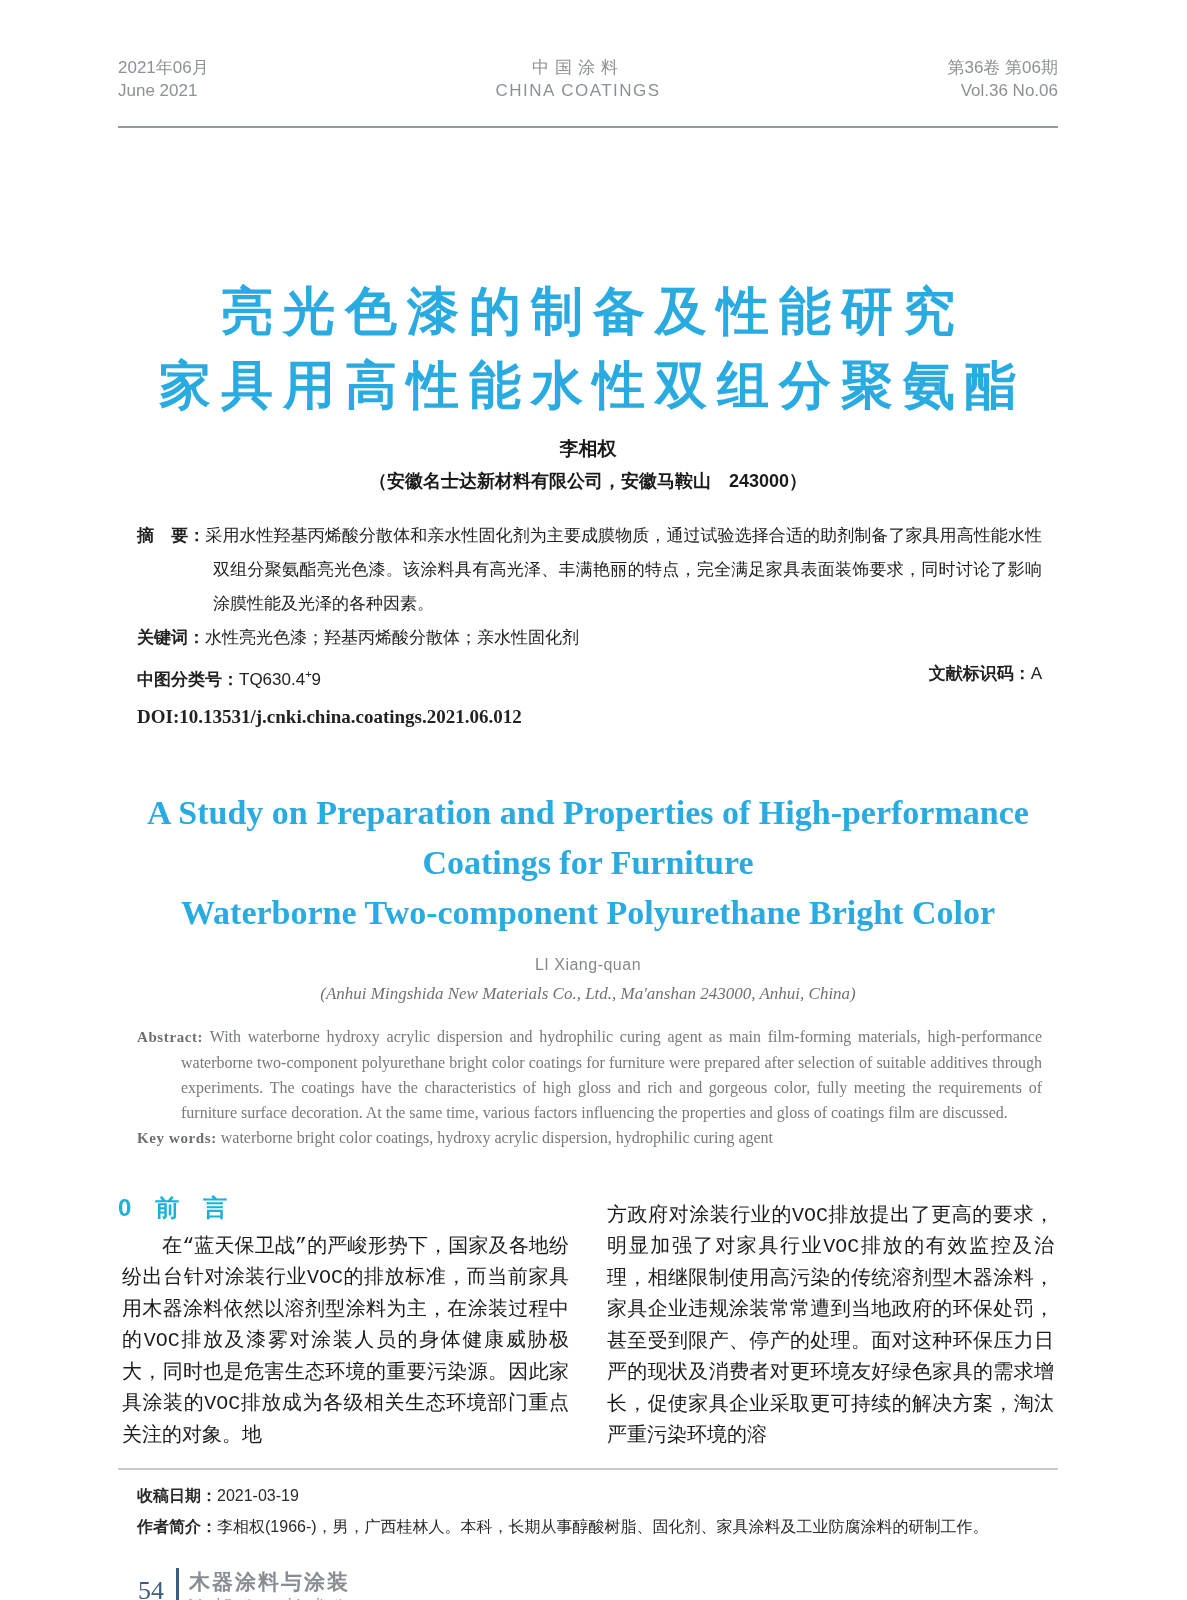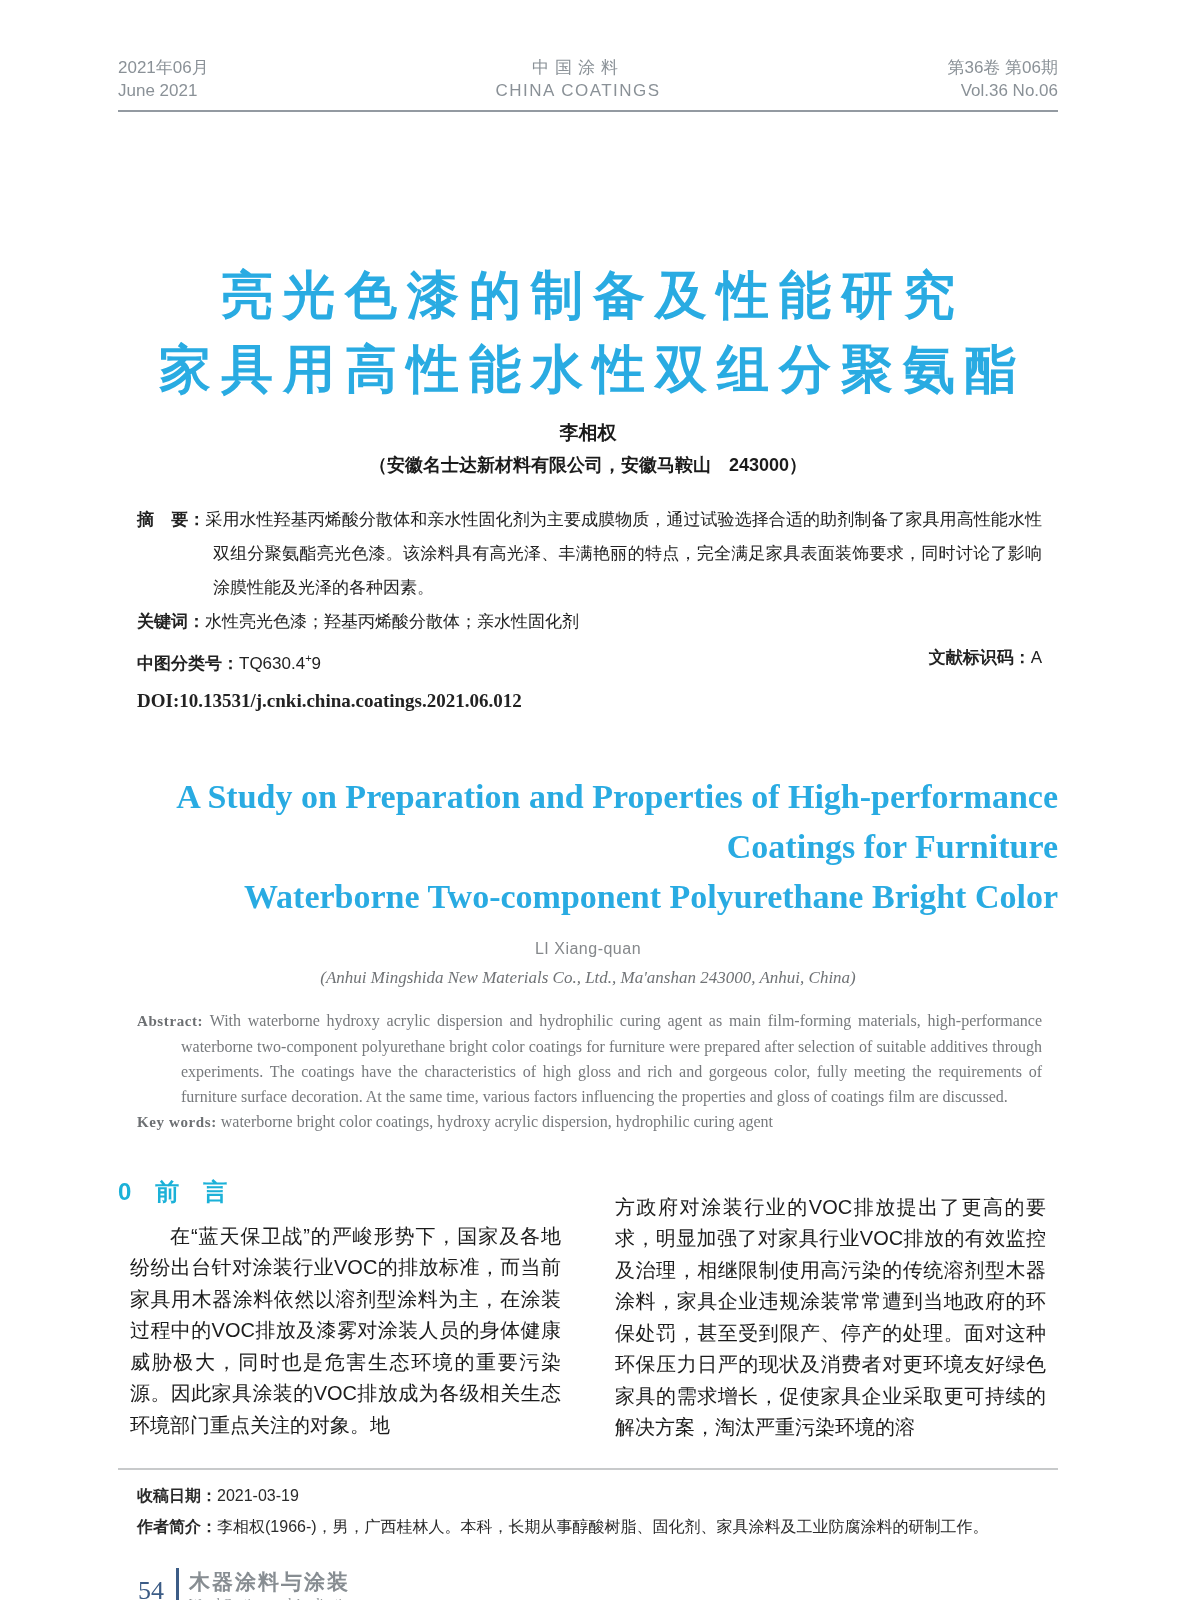--- a/index.html
+++ b/index.html
@@ -6,21 +6,21 @@
   body{
     width:1187px;height:1600px;overflow:hidden;background:#ffffff;
     font-family:"Liberation Sans",sans-serif;color:#1f1f1f;
     -webkit-font-smoothing:antialiased;
   }
   .content{width:940px;margin:0 0 0 118px;}
 
   
   .jheader{
     padding-top:56px;display:flex;justify-content:space-between;align-items:flex-end;
-    border-bottom:2px solid #939aa1;padding-bottom:8px;
+    border-bottom:2px solid #939aa1;padding-bottom:24px;
     color:#8a9197;font-size:17px;line-height:23px;
   }
   .jh-col{white-space:nowrap;}
   .jh-center{text-align:center;}
   .jh-right{text-align:right;}
   .cn-sp{letter-spacing:6px;}
   .en-sp{letter-spacing:1.5px;}
 
   
   .title-cn{
@@ -35,21 +35,21 @@
   .abs-block{margin-top:26px;padding:0 16px 0 19px;font-size:17px;line-height:34px;color:#222;}
   .hang-cn{padding-left:76px;text-indent:-76px;text-align:justify;}
   .lbl{font-weight:bold;}
   .kw-line{margin-top:2px;}
   .meta-row{display:flex;justify-content:space-between;margin-top:2px;line-height:34px;}
   .meta-row sup{font-size:11px;}
   .doi-line{margin-top:3px;font-family:"Liberation Serif",serif;font-size:19px;color:#222;line-height:34px;font-weight:bold;}
 
   
   .title-en{
-    margin-top:54px;text-align:right;font-family:"Liberation Serif",serif;
+    margin-top:54px;text-align:center;font-family:"Liberation Serif",serif;
     font-weight:bold;font-size:34px;line-height:50px;color:#29abe2;
   }
   .author-en{margin-top:18px;text-align:center;font-size:16px;color:#85888b;letter-spacing:.5px;}
   .affil-en{margin-top:10px;text-align:center;font-family:"Liberation Serif",serif;
     font-style:italic;font-size:17px;color:#6f7275;}
 
   
   .en-abs-block{margin-top:20px;padding:0 16px 0 19px;font-family:"Liberation Serif",serif;
     font-size:16px;line-height:25px;color:#76797c;text-align:justify;}
   .hang-en{padding-left:44px;text-indent:-44px;}
@@ -57,22 +57,22 @@
   .kw-en{margin-top:1px;}
 
   
   .intro{margin-top:40px;display:flex;gap:30px;}
   .col{flex:1 1 0;}
   .sec-heading{
     color:#1bb1d8;font-weight:bold;font-size:24px;line-height:34px;margin:0 0 6px 0;
     font-family:"Liberation Sans",sans-serif;
   }
   .body-para{
-    font-family:Liberation Sans, sans-serif;font-size:20px;line-height:31.5px;
-    text-align:justify;color:#1c1c1c;margin:12px;
+    font-family:Liberation Mono, monospace;font-size:20px;line-height:31.5px;
+    text-align:justify;color:#1c1c1c;margin:4px;
   }
   .indent{text-indent:2em;}
   .col-right{padding-top:5px;}
 
   
   .footnotes{margin-top:12px;border-top:2px solid #c8cacb;padding:10px 0 0 19px;
     font-size:16px;line-height:31px;color:#2a2a2a;}
 
   
   .pfooter{margin-top:26px;padding-left:20px;display:flex;align-items:center;}

